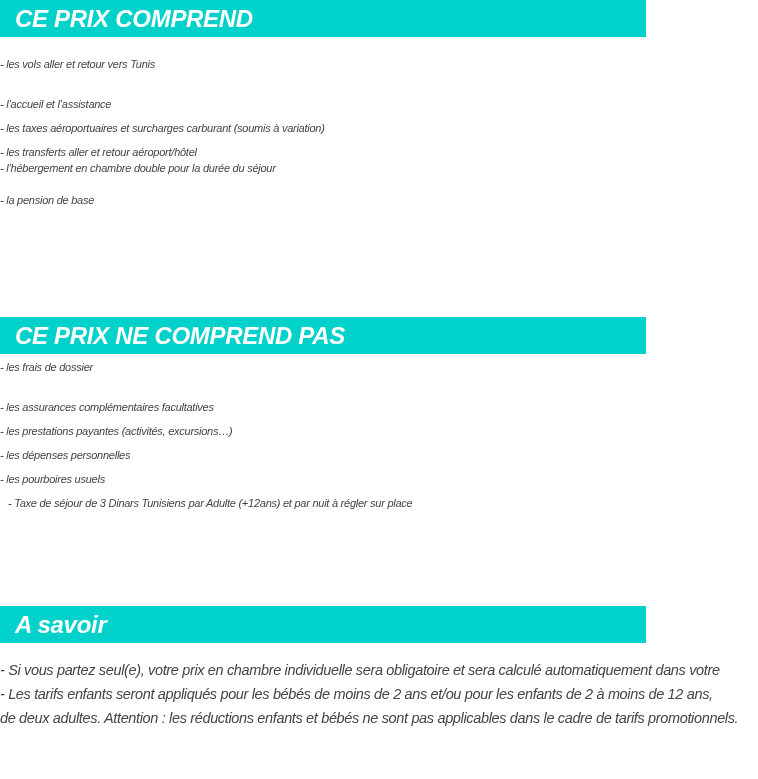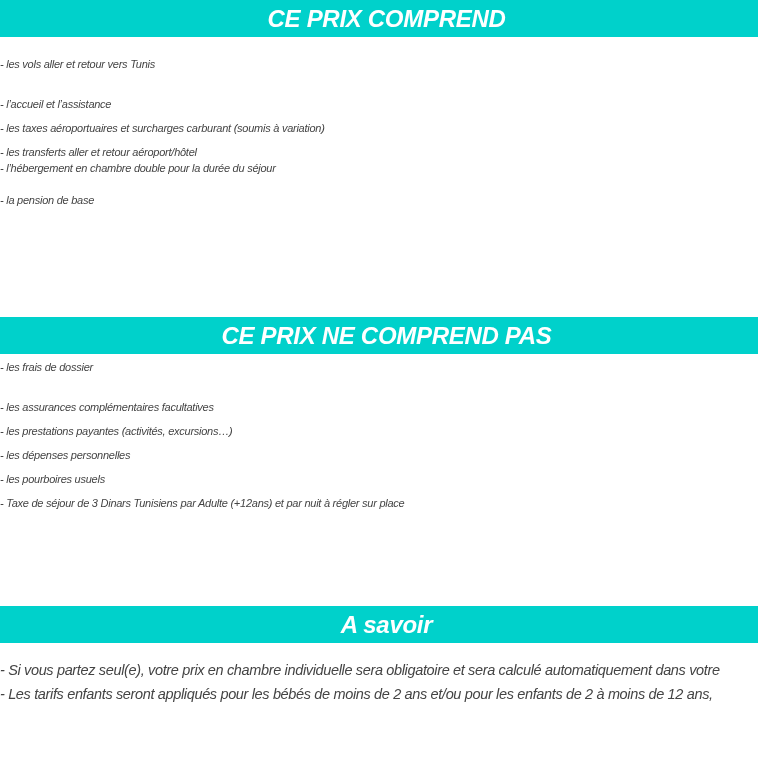--- a/index.html
+++ b/index.html
@@ -11,33 +11,32 @@
       width: 758px;
       height: 779px;
       overflow: hidden;
       position: relative;
       font-family: "Liberation Sans", sans-serif;
       color: #444444;
     }
     .section-header {
       position: absolute;
       left: 0;
-      width: 758px;
+      width: 646px;
       height: 37px;
       background: #00d1cb;
       color: #ffffff;
       box-sizing: border-box;
       padding-left: 15px;
       font-family: "Liberation Sans", sans-serif;
       font-style: italic;
       font-weight: bold;
       font-size: 24px;
       line-height: 37px;
       letter-spacing: -0.3px;
-      text-align: center;
     }
     .line {
       position: absolute;
       left: 0;
       font-family: "Liberation Sans", sans-serif;
       font-style: italic;
       font-size: 11px;
       line-height: 24px;
       color: #444444;
       white-space: nowrap;
@@ -66,19 +65,20 @@
 <div class="line" style="top:140px;">- les transferts aller et retour aéroport/hôtel</div>
 <div class="line" style="top:156px;">- l’hébergement en chambre double pour la durée du séjour</div>
 <div class="line" style="top:188px;">- la pension de base</div>
 
 <div class="section-header" style="top:303px;margin-top:14px;">CE PRIX NE COMPREND PAS</div>
 <div class="line" style="top:355px;">- les frais de dossier</div>
 <div class="line" style="top:395px;">- les assurances complémentaires facultatives</div>
 <div class="line" style="top:419px;">- les prestations payantes (activités, excursions…)</div>
 <div class="line" style="top:443px;">- les dépenses personnelles</div>
 <div class="line" style="top:467px;">- les pourboires usuels</div>
-<div class="line" style="top:491px;">- Taxe de séjour de 3 Dinars Tunisiens par Adulte (+12ans) et par nuit à régler sur place</div>
+<div class="line" style="top:491px;padding-left:8px;">- Taxe de séjour de 3 Dinars Tunisiens par Adulte (+12ans) et par nuit à régler sur place</div>
 
 <div class="section-header" style="top:606px;">A savoir</div>
 <div class="para" style="top:658px;">
   <div>- Si vous partez seul(e), votre prix en chambre individuelle sera obligatoire et sera calculé automatiquement dans votre</div>
   <div>- Les tarifs enfants seront appliqués pour les bébés de moins de 2 ans et/ou pour les enfants de 2 à moins de 12 ans,</div>
+  <div>de deux adultes. Attention : les réductions enfants et bébés ne sont pas applicables dans le cadre de tarifs promotionnels.</div>
 </div>
 
 </body></html>

